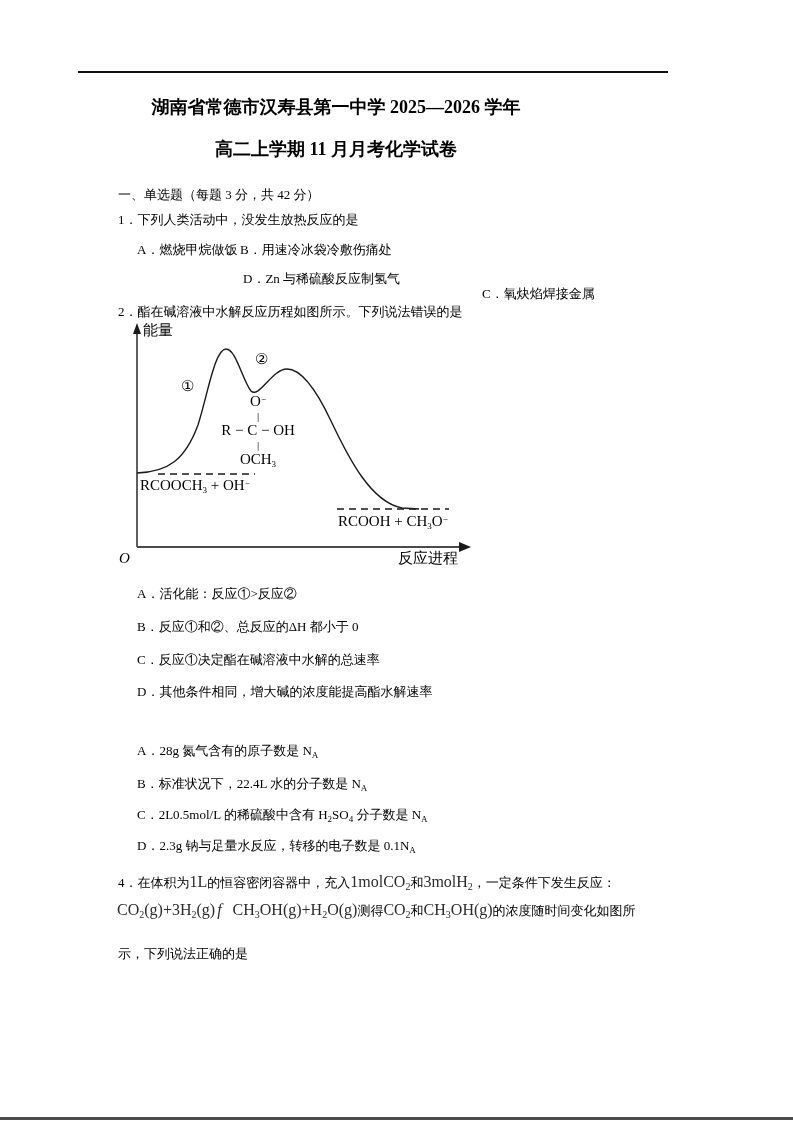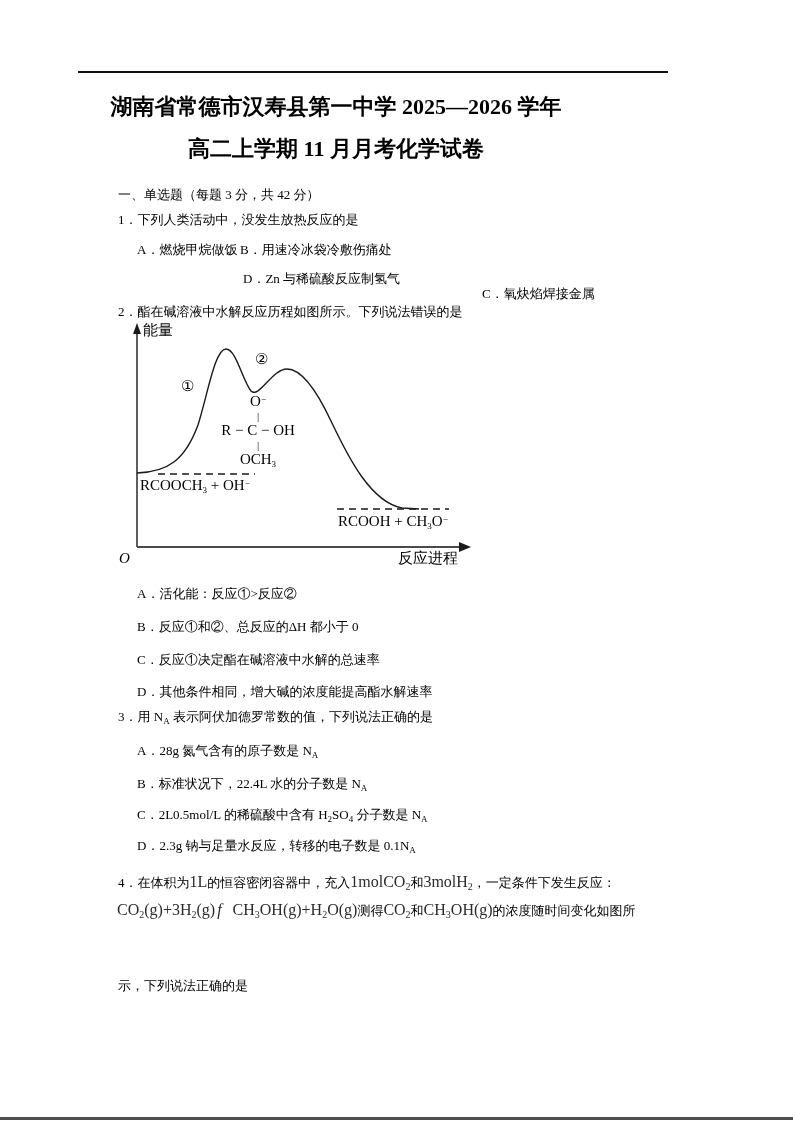--- a/index.html
+++ b/index.html
@@ -7,21 +7,21 @@
     position:relative; width:793px; height:1122px; margin:0 auto;
     background:#ffffff; overflow:hidden; color:#000;
     font-family:"Liberation Serif","DejaVu Serif",serif;
     font-size:13px; line-height:18px;
   }
   .abs { position:absolute; white-space:nowrap; }
   .rule-top { position:absolute; left:78px; top:71px; width:590px; height:2px; background:#111; }
   .rule-bottom { position:absolute; left:0; top:1117px; width:793px; height:3px; background:#4d4d4d; }
   .title, .subtitle {
     position:absolute; left:0; width:672px; text-align:center;
-    font-weight:700; font-size:22px; line-height:24px;
+    font-weight:700; font-size:18px; line-height:24px;
   }
   .title { top:95px; }
   .subtitle { top:137px; }
   .body-line { font-size:13px; }
   sub { font-size:9px; line-height:0; vertical-align:-3px; }
   sup { font-size:9px; line-height:0; vertical-align:4px; }
   .math { font-size:16px; color:#2b2b2b; }
   .math sub { font-size:10px; }
   .eq-line { font-size:13px; line-height:26px; }
   .eq-arrow { font-style:italic; font-size:16px; color:#2b2b2b; padding:0 11px 0 2px; }
@@ -99,29 +99,28 @@
     <div class="lbl lbl-product">RCOOH + CH<sub>3</sub>O<sup>−</sup></div>
     <div class="lbl lbl-xaxis">反应进程</div>
     <div class="lbl lbl-origin">O</div>
   </div>
 
   <div class="abs body-line" style="left:137px; top:585px;">A．活化能：反应①&gt;反应②</div>
   <div class="abs body-line" style="left:137px; top:618px;">B．反应①和②、总反应的ΔH 都小于 0</div>
   <div class="abs body-line" style="left:137px; top:683px;">D．其他条件相同，增大碱的浓度能提高酯水解速率</div>
   <div class="abs body-line" style="left:137px; top:651px;">C．反应①决定酯在碱溶液中水解的总速率</div>
 
-  <div class="abs body-line" style="left:118px; top:708px;">3．用 N<sub>A</sub> 表示阿伏加德罗常数的值，下列说法正确的是</div>
   <div class="abs body-line" style="left:137px; top:742px;">A．28g 氮气含有的原子数是 N<sub>A</sub></div>
   <div class="abs body-line" style="left:137px; top:775px;">B．标准状况下，22.4L 水的分子数是 N<sub>A</sub></div>
   <div class="abs body-line" style="left:137px; top:806px;">C．2L0.5mol/L 的稀硫酸中含有 H<sub>2</sub>SO<sub>4</sub> 分子数是 N<sub>A</sub></div>
   <div class="abs body-line" style="left:137px; top:837px;">D．2.3g 钠与足量水反应，转移的电子数是 0.1N<sub>A</sub></div>
 
   <div class="abs body-line" style="left:118px; top:863px;margin-top:10px;">
     <span>4．在体积为</span><span class="math">1L</span><span>的恒容密闭容器中，充入</span><span class="math">1molCO<sub>2</sub></span><span>和</span><span class="math">3molH<sub>2</sub></span><span>，一定条件下发生反应：</span>
   </div>
   <div class="abs eq-line" style="left:117px; top:897px;">
     <span class="math">CO<sub>2</sub>(g)+3H<sub>2</sub>(g)</span><span class="eq-arrow">f</span><span class="math">CH<sub>3</sub>OH(g)+H<sub>2</sub>O(g)</span><span>测得</span><span class="math">CO<sub>2</sub></span><span>和</span><span class="math">CH<sub>3</sub>OH(g)</span><span>的浓度随时间变化如图所</span>
   </div>
-  <div class="abs body-line" style="left:118px; top:945px;margin-top:32px;">示，下列说法正确的是</div>
+  <div class="abs body-line" style="left:118px; top:945px;">示，下列说法正确的是</div>
 
   <div class="rule-bottom"></div>
 
 </div>
 
 </body></html>

